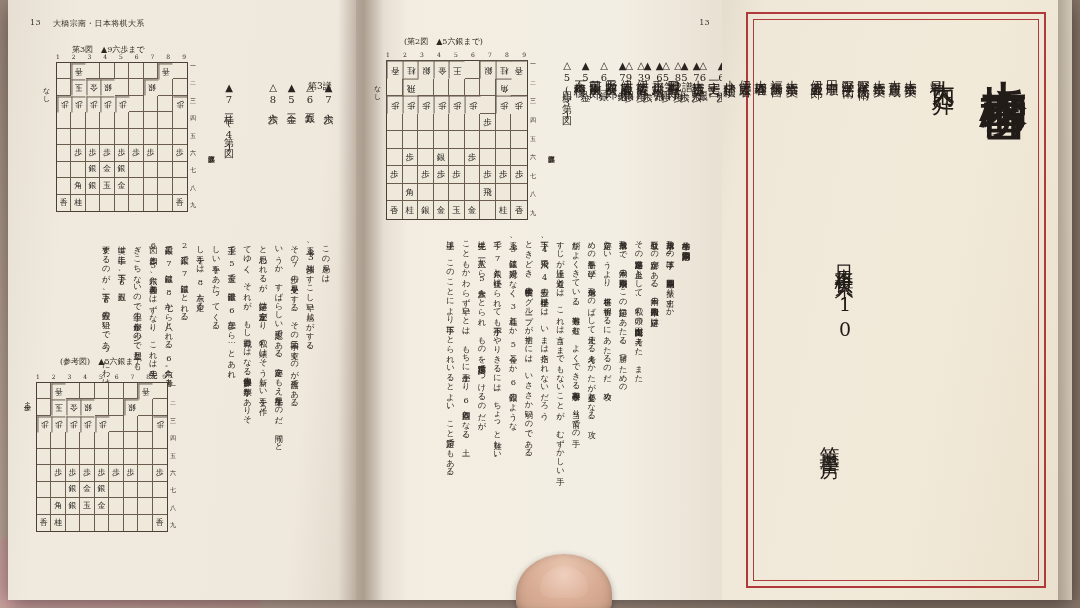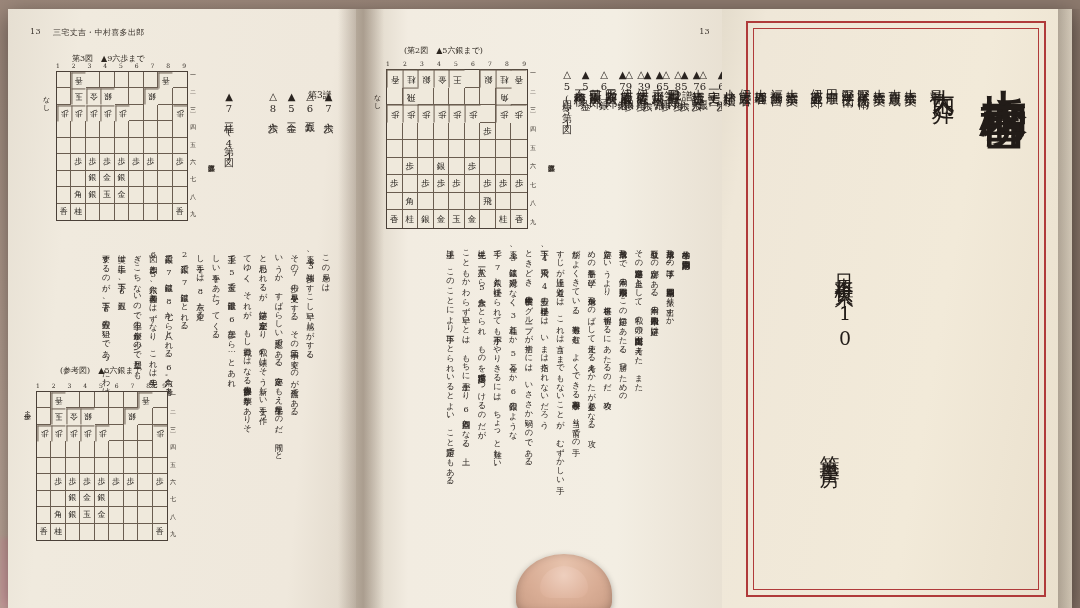--- a/index.html
+++ b/index.html
@@ -38,21 +38,20 @@
 
   
   .book {
     position: absolute;
     left: 8px;
     top: 0;
     width: 1064px;
     height: 600px;
     background: #efe9df;
     box-shadow: 0 6px 22px rgba(0,0,0,.45);
-    margin-top: 9px;
   }
   .page-left {
     position: absolute;
     left: 0; top: 0;
     width: 360px; height: 600px;
     background: linear-gradient(95deg, #e6dfd2 0%, #f0eade 18%, #efe8dc 80%, #ddd4c6 100%);
   }
   .page-mid {
     position: absolute;
     left: 348px; top: 0;
@@ -248,21 +247,21 @@
 
 <div id="page">
   <div class="desk"></div>
   <div class="desk-pink"></div>
 
   <div class="book">
 
     <div class="page-left">
 
       <div class="hdr-line" style="left:22px; top:18px;">13</div>
-      <div class="hdr-line" style="left:45px; top:18px;">三宅丈吉・中村喜多出郎</div>
+      <div class="hdr-line" style="left:45px; top:18px;">大橋宗南・日本将棋大系</div>
 
       <div class="fig-cap" style="left:64px; top:44px;">第3図　▲9六歩まで</div>
 
       <div class="board" style="left:48px; top:62px; width:130px; height:148px;">
         <div class="grid" id="f1grid">
             <div class="cell" style="font-size: 8px;"></div>
             <div class="cell gote" style="font-size: 8px;">香</div>
             <div class="cell" style="font-size: 8px;"></div>
             <div class="cell" style="font-size: 8px;"></div>
             <div class="cell" style="font-size: 8px;"></div>

